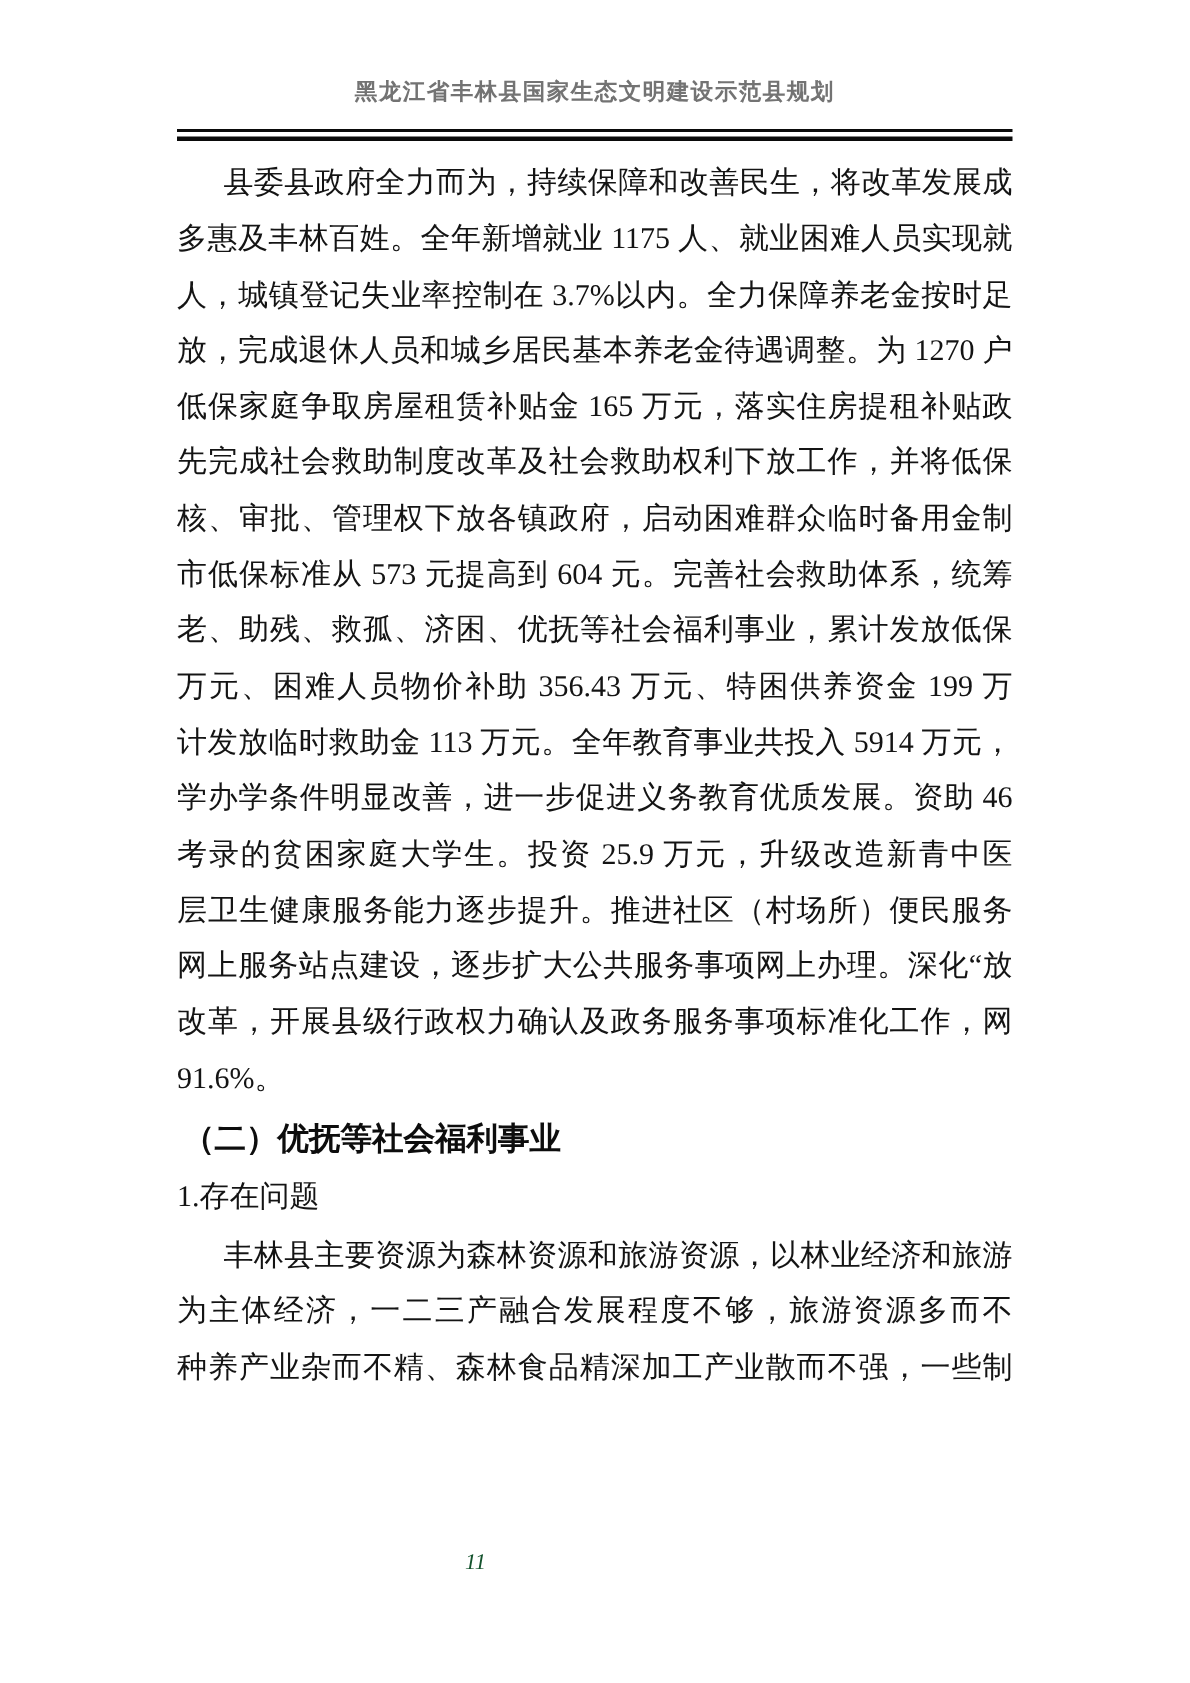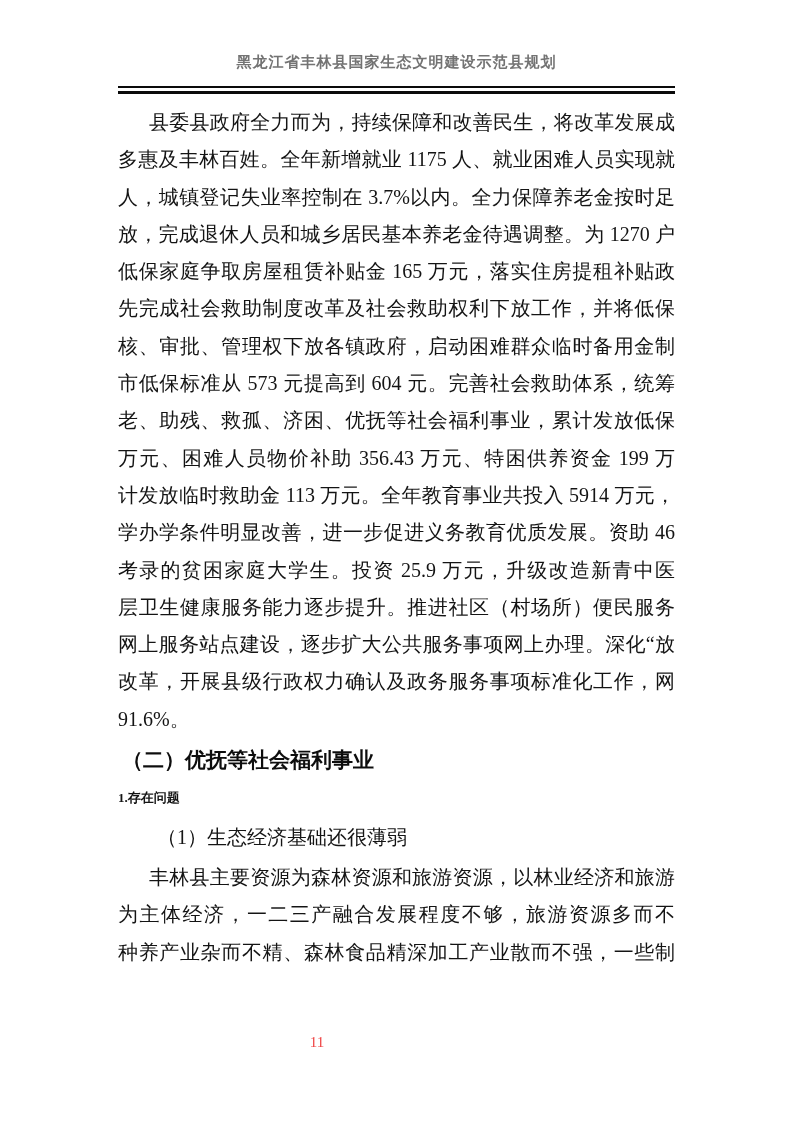--- a/index.html
+++ b/index.html
@@ -66,43 +66,44 @@
     margin-top: 7px;
     padding-left: 4px;
     font-family: "Liberation Sans", "DejaVu Sans", sans-serif;
     font-weight: bold;
     font-size: 21px;
     line-height: 30px;
     color: #0d0d0d;
   }
   .subsection-heading {
     margin-top: 10px;
-    font-size: 13px;
+    font-size: 20px;
     line-height: 26px;
-    font-weight: bold;
+    font-weight: normal;
   }
   .item-heading {
     margin-top: 12px;
     font-size: 20px;
     line-height: 28px;
     text-indent: 39px;
     font-weight: normal;
   }
   .para2 {
     margin-top: 8px;
   }
   .page-footer {
     position: absolute;
     top: 1032px;
     left: 0;
     width: 634px;
     text-align: center;
     font-size: 15px;
     line-height: 20px;
-    color: #ef4444;
+    color: #14532d;
+    font-style: italic;
   }
 </style>
 </head>
 <body>
 
 <div class="page">
   <div class="content">
 
     <div class="header-title">黑龙江省丰林县国家生态文明建设示范县规划</div>
     <div class="header-rule"></div>
@@ -126,21 +127,20 @@
         <div class="line jl">层卫生健康服务能力逐步提升。推进社区（村场所）便民服务站点和</div>
         <div class="line jl">网上服务站点建设，逐步扩大公共服务事项网上办理。深化“放管服”</div>
         <div class="line jl">改革，开展县级行政权力确认及政务服务事项标准化工作，网办率达</div>
         <div class="line ll">91.6%。</div>
       </div>
 
       <div class="section-heading">（二）优抚等社会福利事业</div>
 
       <div class="subsection-heading">1.存在问题</div>
 
-      <div class="item-heading">（1）生态经济基础还很薄弱</div>
 
       <div class="para para2">
         <div class="line jl indent">丰林县主要资源为森林资源和旅游资源，以林业经济和旅游经济</div>
         <div class="line jl">为主体经济，一二三产融合发展程度不够，旅游资源多而不优，农林</div>
         <div class="line jl">种养产业杂而不精、森林食品精深加工产业散而不强，一些制约发展</div>
       </div>
 
     </div>
   </div>
 

